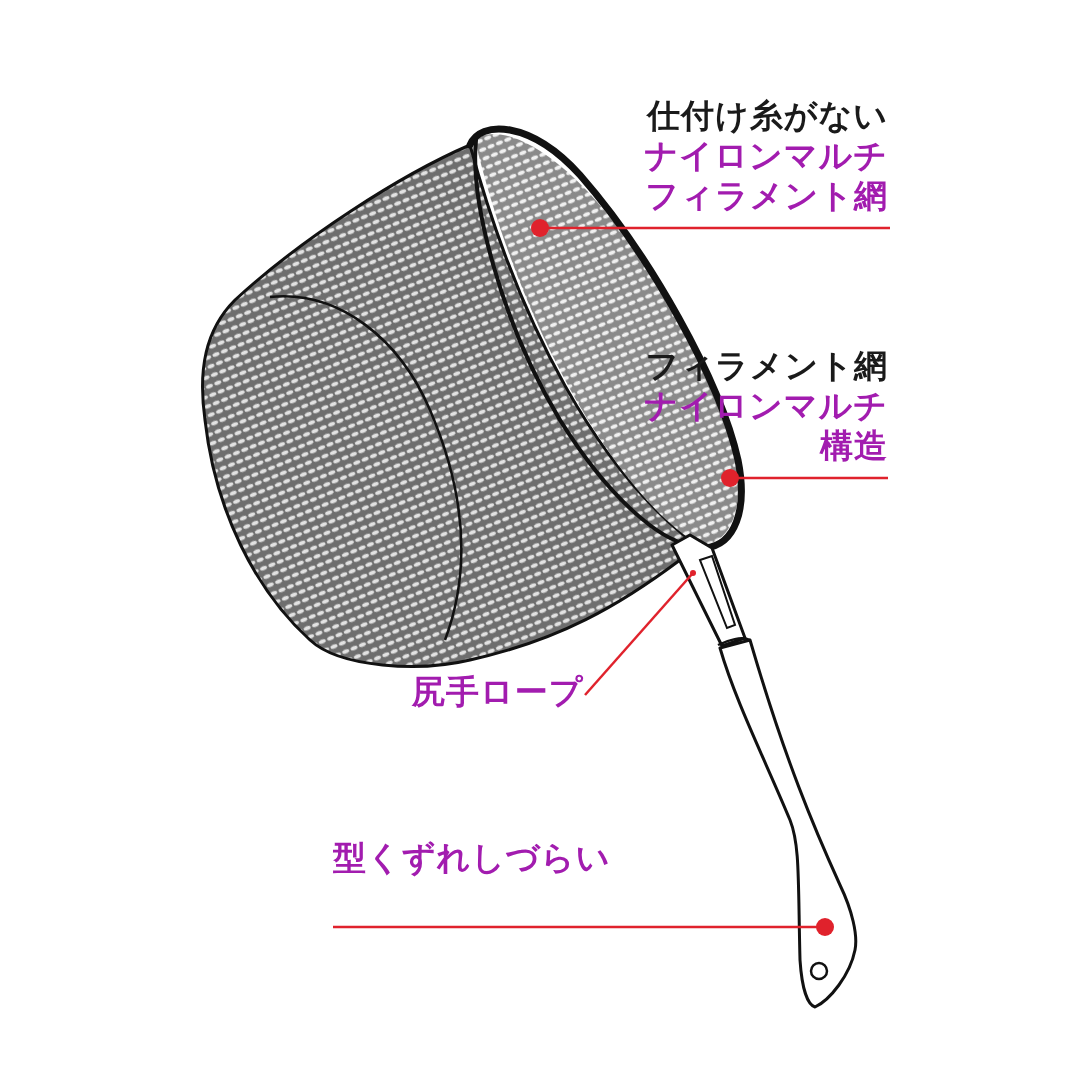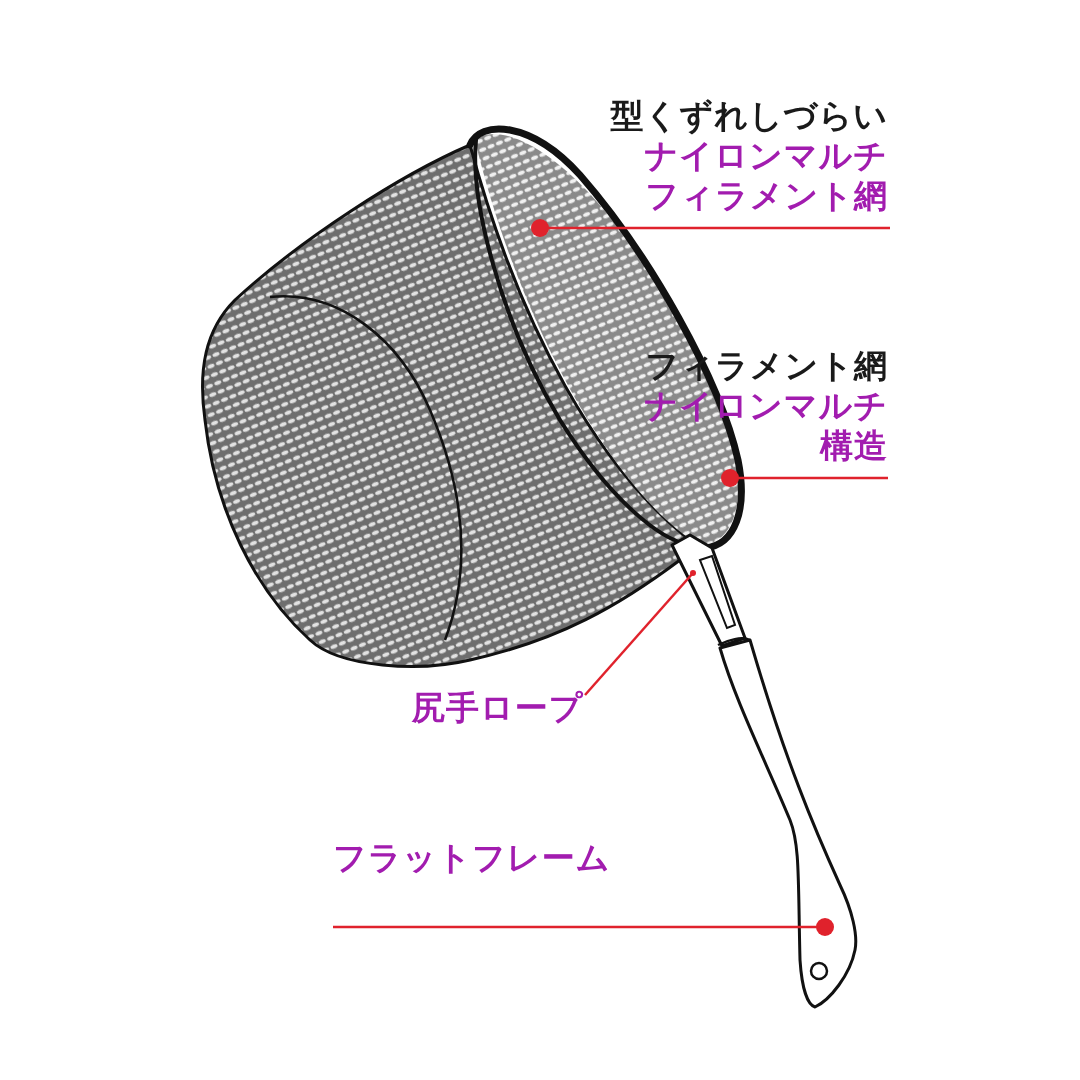--- a/index.html
+++ b/index.html
@@ -79,30 +79,30 @@
 
     <line x1="693" y1="573" x2="585" y2="695" stroke-width="2.5"></line>
     <circle cx="693" cy="573" r="3" stroke="none"></circle>
 
     <line x1="333" y1="927" x2="825" y2="927" stroke-width="2.5"></line>
     <circle cx="825" cy="927" r="9" stroke="none"></circle>
   </g>
 </svg>
 
 <div class="label right" style="right:192px; top:96px;">
-  <span class="line black">型くずれしづらい</span>
+  <span class="line black">仕付け糸がない</span>
   <span class="line red">ナイロンマルチ</span>
   <span class="line red">フィラメント網</span>
 </div>
 
 <div class="label right" style="right:192px; top:346px;">
   <span class="line black">フィラメント網</span>
   <span class="line red">ナイロンマルチ</span>
   <span class="line red">構造</span>
 </div>
 
-<div class="label left" style="left:412px; top:688px;">
+<div class="label left" style="left:412px; top:672px;">
   <span class="line red">尻手ロープ</span>
 </div>
 
 <div class="label left" style="left:333px; top:838px;">
-  <span class="line red">フラットフレーム</span>
+  <span class="line red">型くずれしづらい</span>
 </div>
 
 </body></html>

